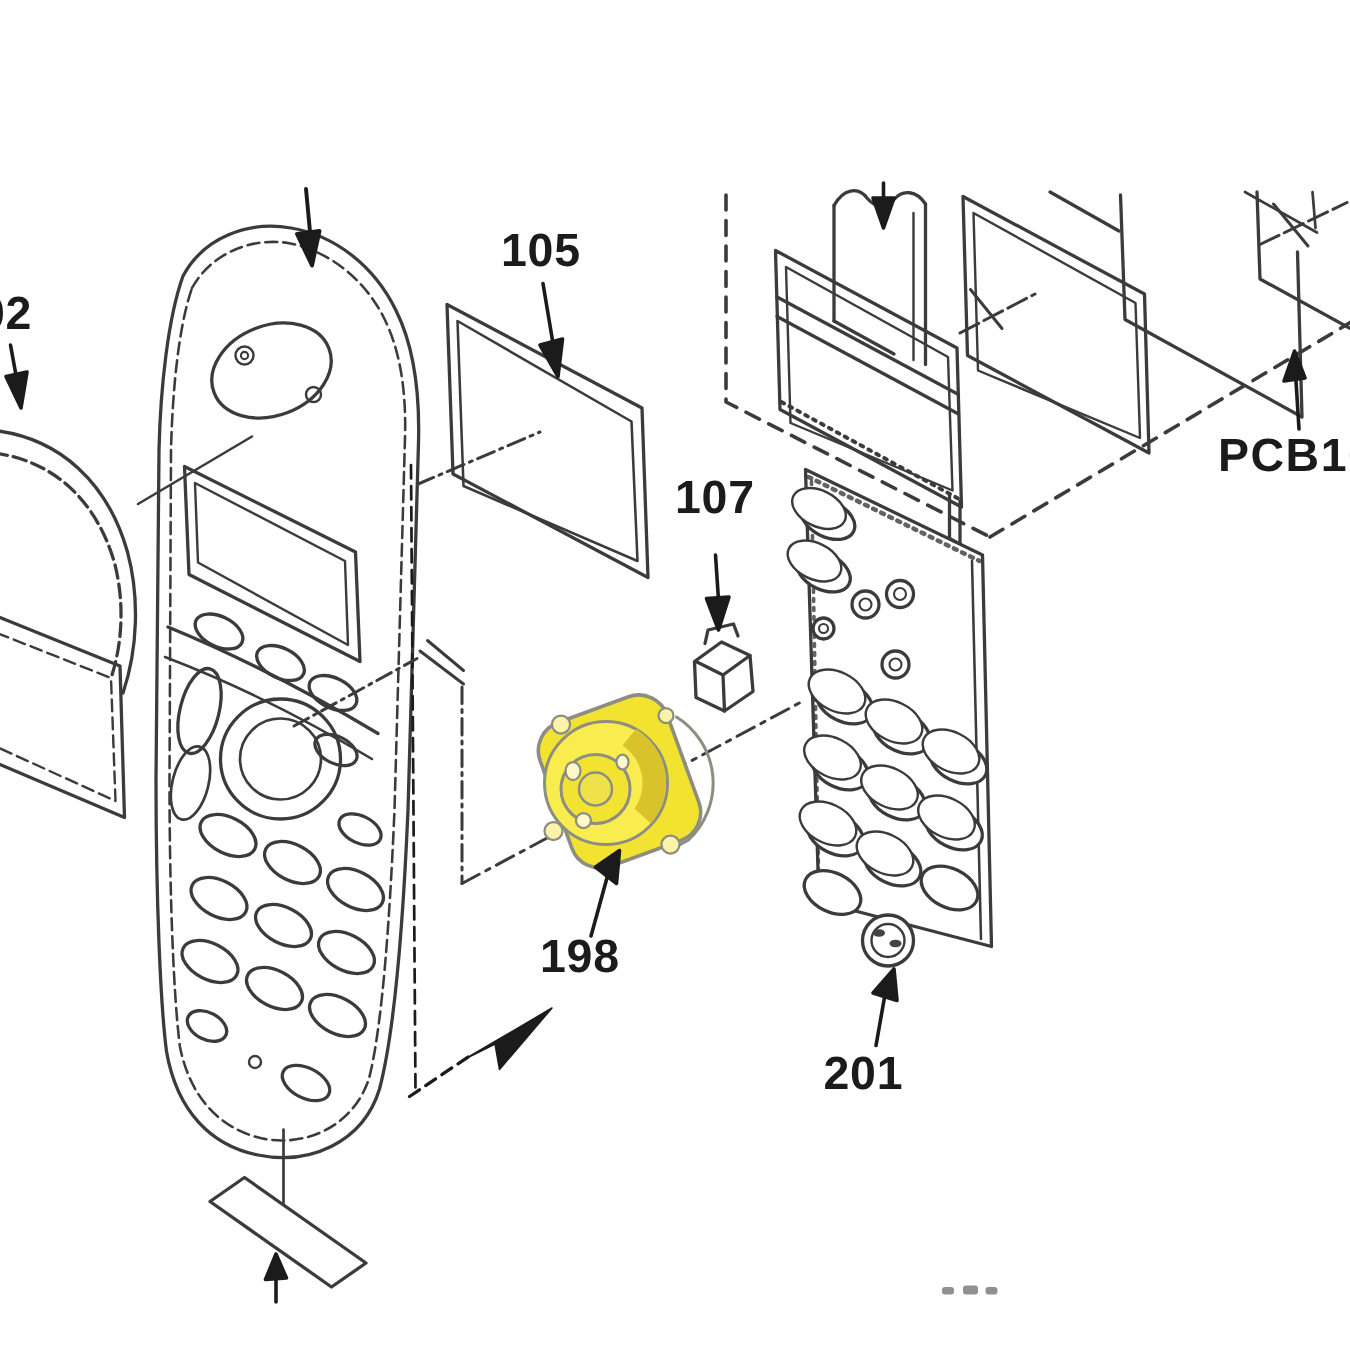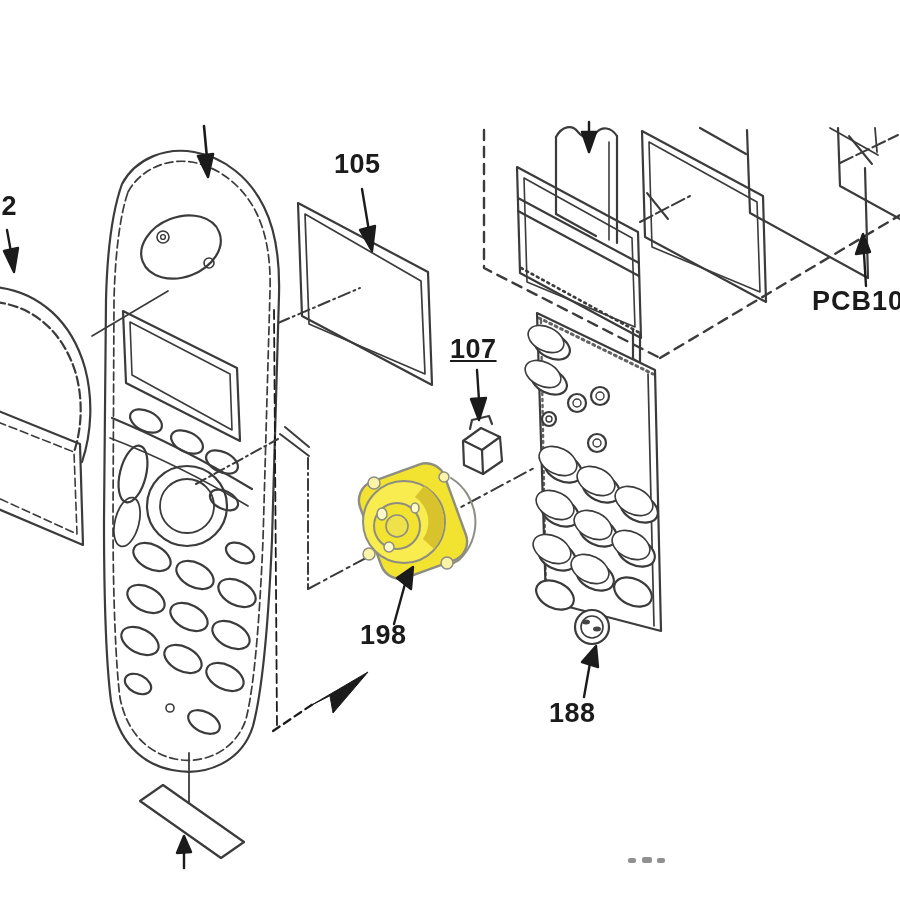--- a/index.html
+++ b/index.html
@@ -1,19 +1,19 @@
 <!DOCTYPE html>
 <html><head>
 <meta charset="utf-8">
 <style>
   html,body{margin:0;padding:0;background:#ffffff;}
   #stage{position:relative;width:900px;height:900px;background:#ffffff;overflow:hidden;
          font-family:"Liberation Sans", sans-serif;}
   #lineart{position:absolute;left:0;top:0;}
-  .plabel{position:absolute;font-weight:bold;font-size:27px;color:#1b1b1b;
+  .plabel{position:absolute;font-weight:bold;font-size:31px;color:#1b1b1b;
           letter-spacing:0.5px;white-space:nowrap;line-height:1;}
   .smudge{position:absolute;background:#7d7d7d;border-radius:2px;opacity:.85;}
 </style>
 </head>
 <body>
 
 <div id="stage">
 
 <svg id="lineart" width="900" height="900" viewBox="0 0 900 900" fill="none" stroke-linecap="round" stroke-linejoin="round">
 
@@ -240,22 +240,22 @@
   </g>
 
   <g stroke="#1b1b1b" stroke-width="2.4" fill="#1b1b1b">
     <line x1="866" y1="286" x2="864" y2="254"></line>
     <polygon points="856,254 870,252 863,234"></polygon>
   </g>
 </svg>
 
 <div class="plabel" style="left:-14px;top:193px;">02</div>
 <div class="plabel" style="left:334px;top:151px;">105</div>
-<div class="plabel" style="left:450px;top:336px;text-decoration:underline;">107</div>
+<div class="plabel" style="left:450px;top:316px;">107</div>
 <div class="plabel" style="left:360px;top:622px;">198</div>
-<div class="plabel" style="left:549px;top:700px;">188</div>
+<div class="plabel" style="left:549px;top:700px;">201</div>
 <div class="plabel" style="left:812px;top:288px;letter-spacing:1px;">PCB10</div>
 
 <div class="smudge" style="left:628px;top:858px;width:8px;height:5px;"></div>
 <div class="smudge" style="left:642px;top:857px;width:10px;height:6px;"></div>
 <div class="smudge" style="left:657px;top:858px;width:8px;height:5px;"></div>
 
 </div>
 
 </body></html>

